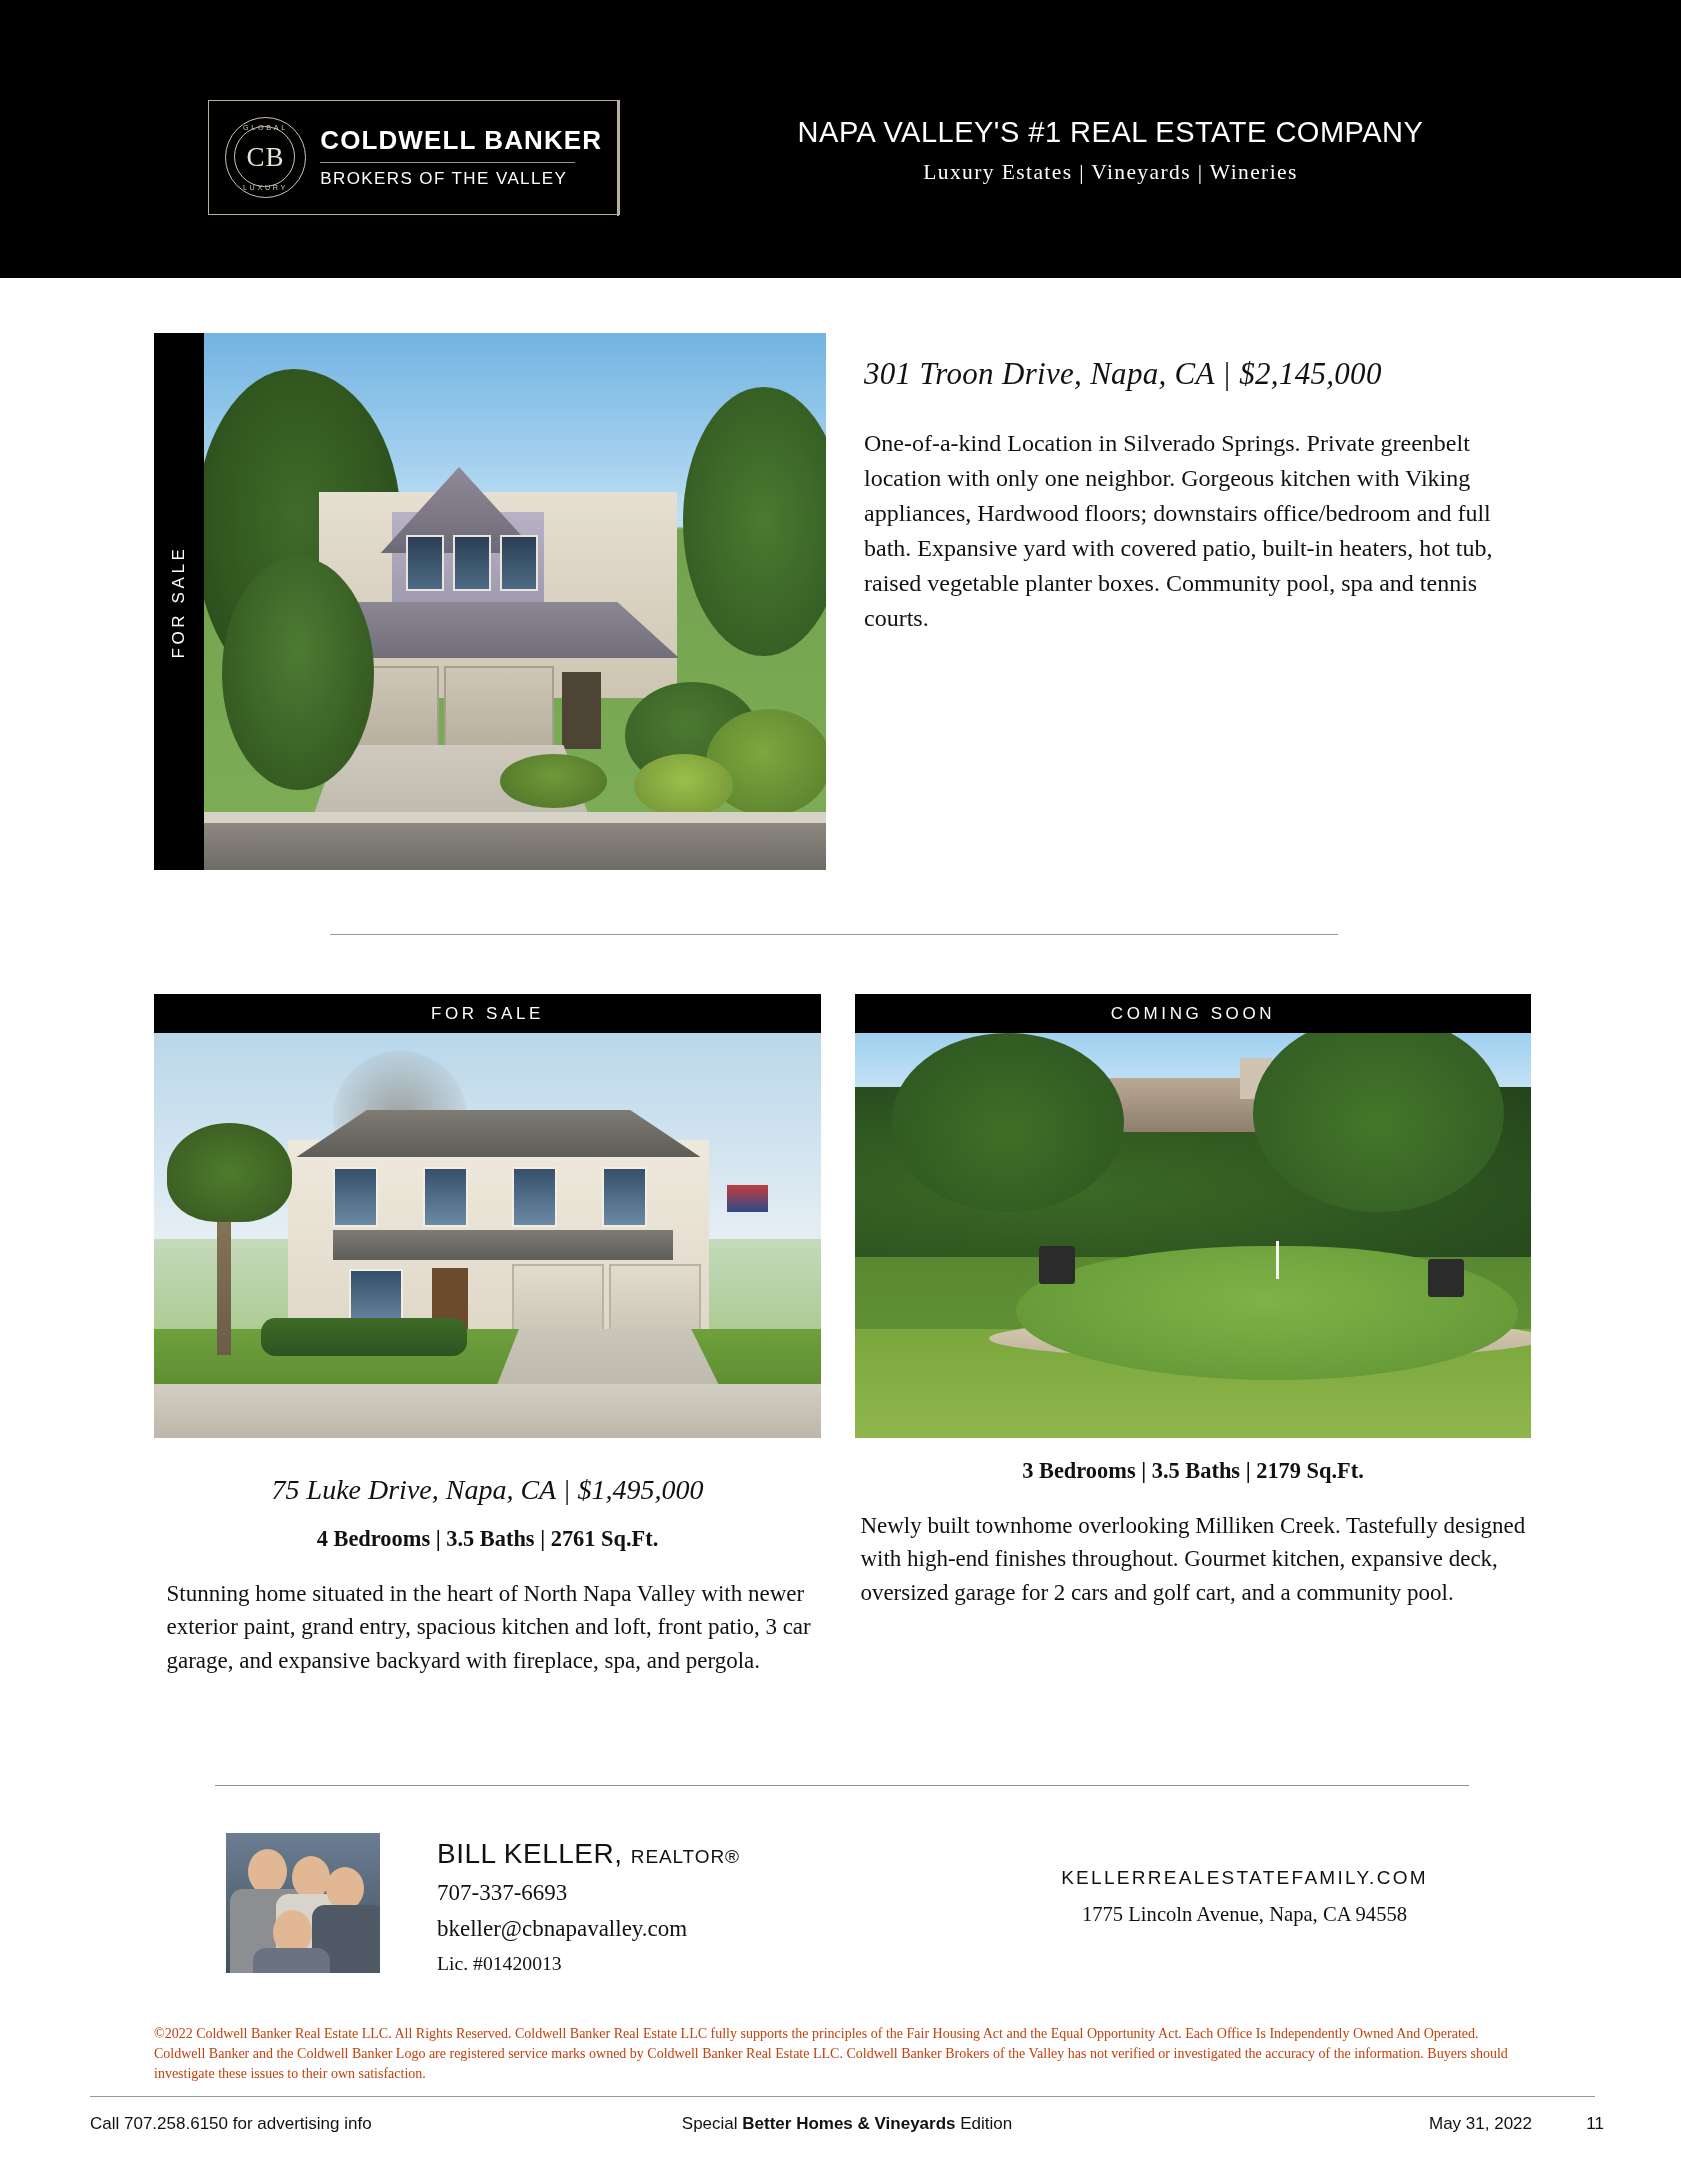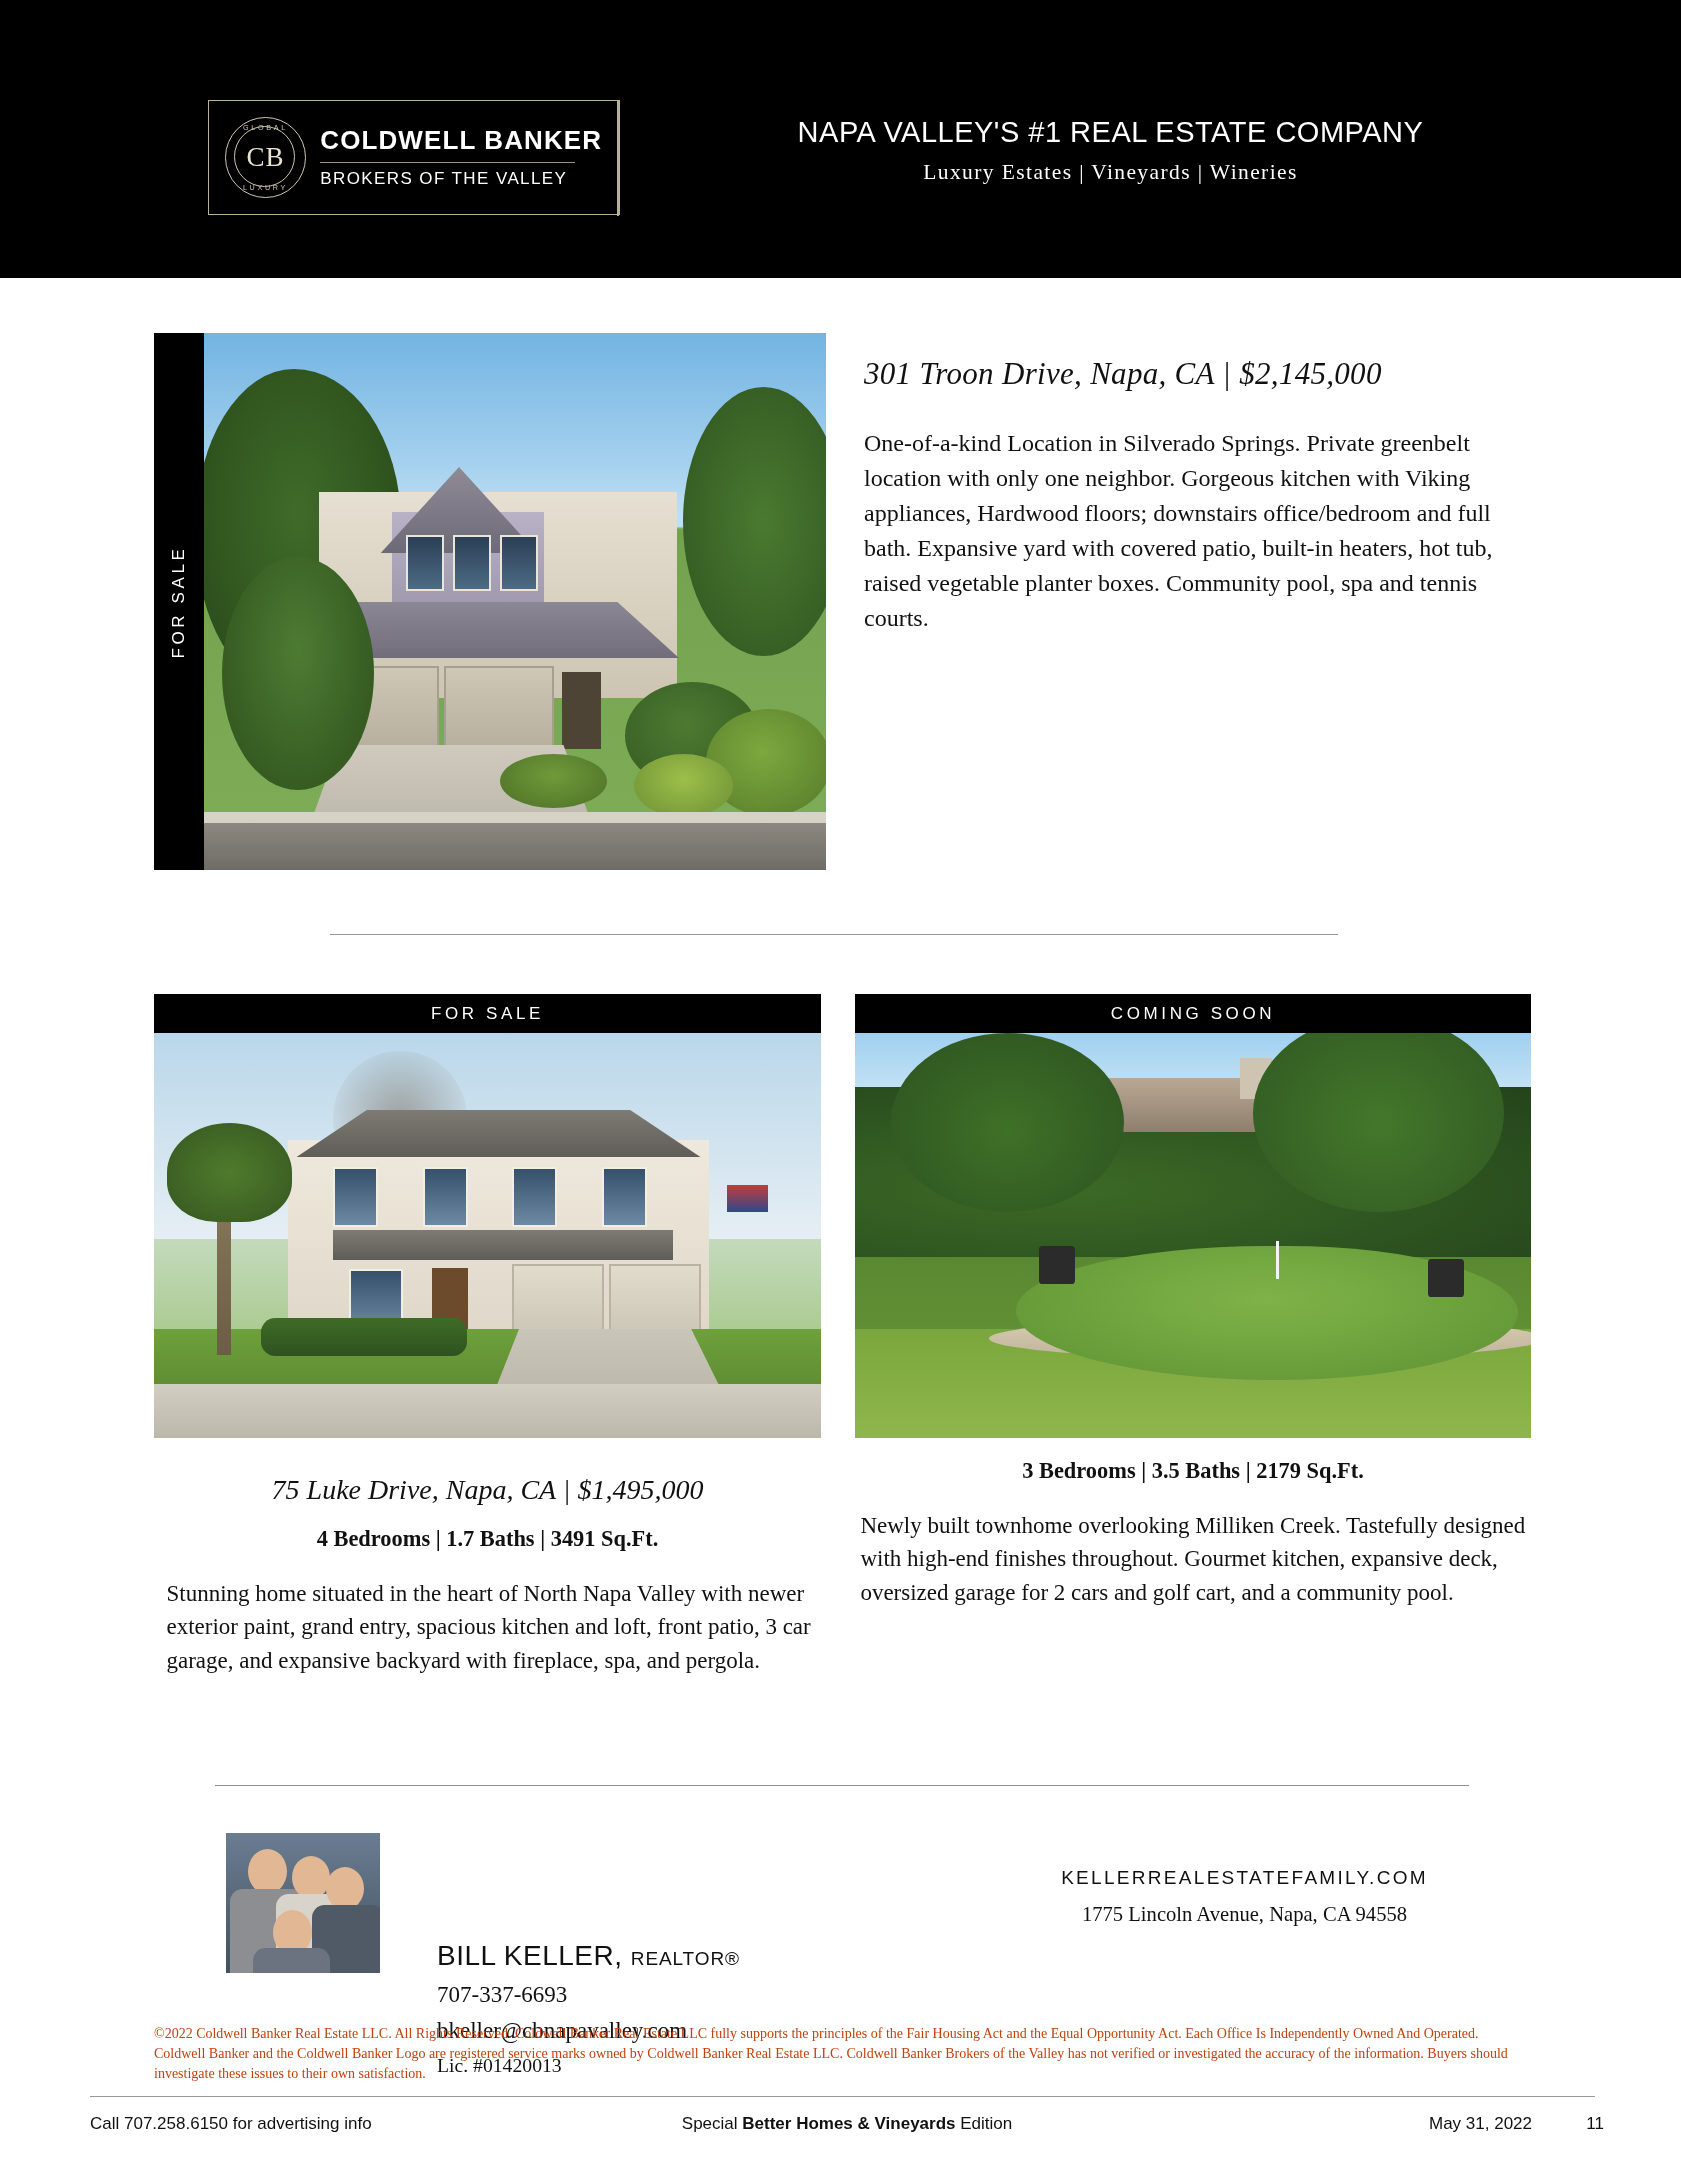--- a/index.html
+++ b/index.html
@@ -510,21 +510,21 @@
     position: absolute; border-radius: 50%;
     background: #e2b894;
   }
   .ap-body {
     position: absolute; border-radius: 12.5px 12.5px 0 0;
   }
 
   .agent-info {
     position: absolute;
     left: 437px;
-    top: 1940px;
+    top: 1838px;
     width: 502px;
   }
   .agent-name {
     font-family: "Liberation Sans", sans-serif;
     font-size: 28px;
     letter-spacing: 0.5px;
     color: #111;
   }
   .agent-name .role {
     font-size: 19px;
@@ -671,21 +671,21 @@
     <div class="p2-garage2"></div>
     <div class="p2-door"></div>
     <div class="p2-lawn"></div>
     <div class="p2-hedge"></div>
     <div class="p2-drive"></div>
     <div class="p2-walk"></div>
     <div class="p2-palm-trunk"></div>
     <div class="p2-palm-leaves"></div>
   </div>
   <div class="card-title">75 Luke Drive, Napa, CA  |  $1,495,000</div>
-  <div class="card-sub">4 Bedrooms | 1.7 Baths | 3491 Sq.Ft.</div>
+  <div class="card-sub">4 Bedrooms | 3.5 Baths | 2761 Sq.Ft.</div>
   <div class="card-desc">Stunning home situated in the heart of North Napa Valley with newer exterior paint, grand entry, spacious kitchen and loft, front patio, 3 car garage, and expansive backyard with fireplace, spa, and pergola.</div>
 </div>
 
 <div class="col-right">
   <div class="status-bar">
     <span>COMING SOON</span>
   </div>
   <div class="card-photo p3">
     <div class="p3-hedge-back"></div>
     <div class="p3-roof"></div>

